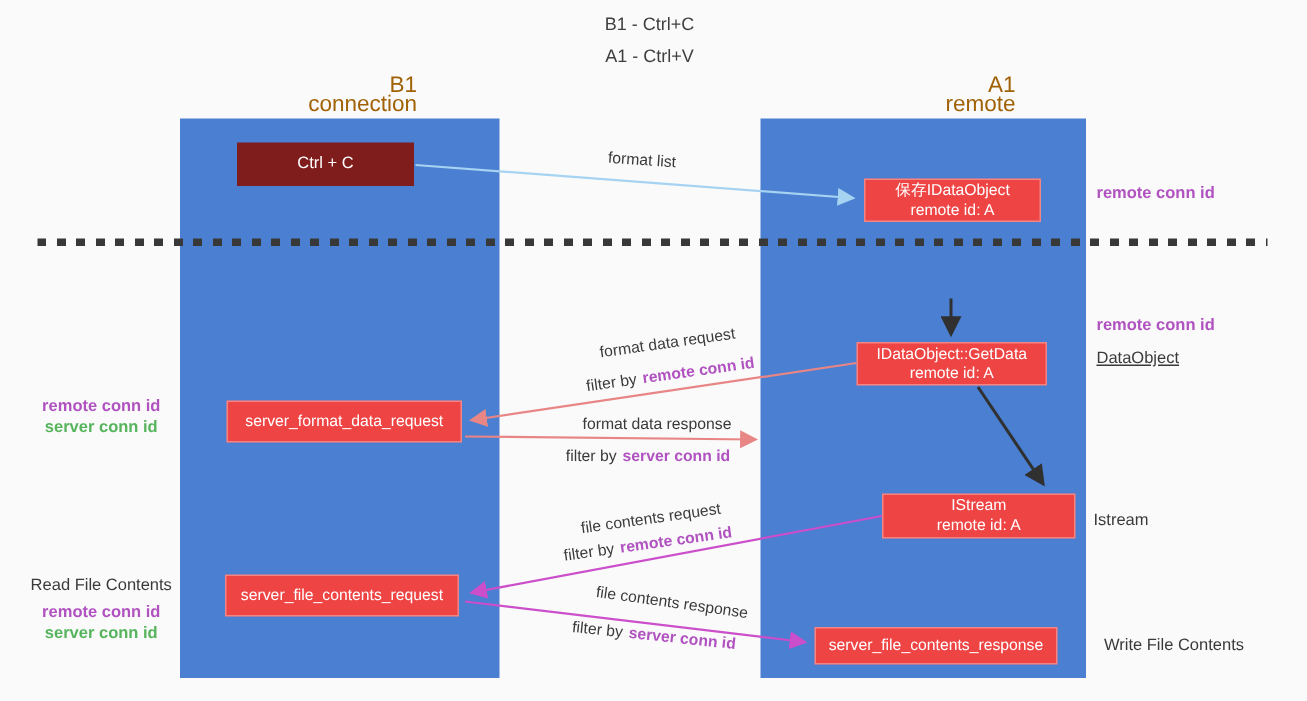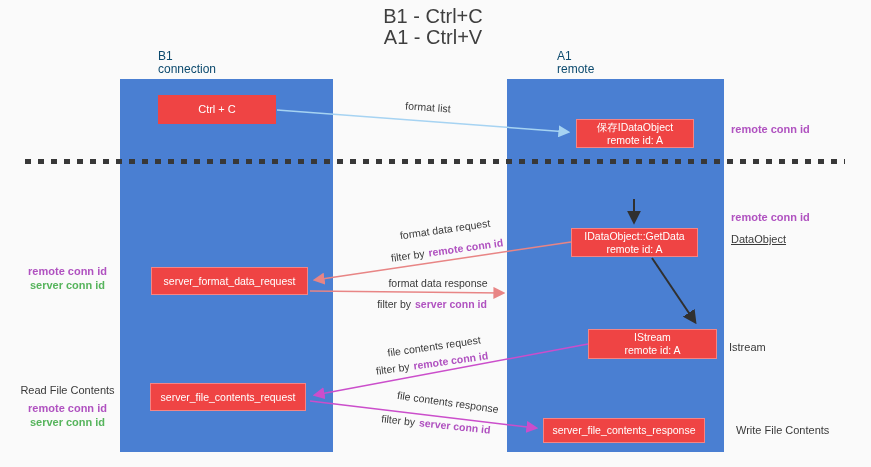--- a/index.html
+++ b/index.html
@@ -5,37 +5,37 @@
   * { margin:0; padding:0; box-sizing:border-box; }
   html,body { background:#fafafa; }
   body { font-family:"Liberation Sans", sans-serif; }
   .canvas {
     position:relative; width:871px; height:467px; background:#fafafa;
     overflow:hidden; font-family:"Liberation Sans", sans-serif;
   }
   .layer { position:absolute; left:0; top:0; width:871px; height:467px; pointer-events:none; }
   .title {
     position:absolute; left:353px; top:6px; width:160px; text-align:center;
-    font-size:20px; line-height:21px; color:#3f3f3f; z-index:5;
+    font-size:12px; line-height:21px; color:#3f3f3f; z-index:5;
   }
   .col-header {
-    position:absolute; width:120px; text-align:left; font-size:12px;
-    line-height:13px; color:#0c4a6e; z-index:5;
+    position:absolute; width:120px; text-align:right; font-size:15px;
+    line-height:13px; color:#a16207; z-index:5;
   }
   .lifeline { position:absolute; background:#4a7fd2; z-index:1; }
   .dashline {
     position:absolute; left:25px; top:159px; width:820px; height:5px; z-index:4;
     background:repeating-linear-gradient(90deg,#383838 0 6px,transparent 6px 13px);
   }
   .box {
     position:absolute; z-index:3; display:flex; flex-direction:column;
     align-items:center; justify-content:center; text-align:center;
     color:#ffffff; font-size:10.5px; line-height:13px;
   }
-  .box-green { background:#ef4444; }
+  .box-green { background:#7f1d1d; }
   .box-orange { background:#ef4444; border:1px solid rgba(255,255,255,0.35); }
   .mid-label {
     position:absolute; z-index:5; white-space:nowrap; font-size:10.5px;
     color:#3a3a3a; display:inline-flex; gap:4px;
   }
   .rot-neg { transform:translate(-50%,-50%) rotate(-8deg); }
   .rot-pos { transform:translate(-50%,-50%) rotate(8deg); }
   .rot-pos6 { transform:translate(-50%,-50%) rotate(6deg); }
   .rot-pos4 { transform:translate(-50%,-50%) rotate(4deg); }
   .rot-none { transform:translate(-50%,-50%); }

